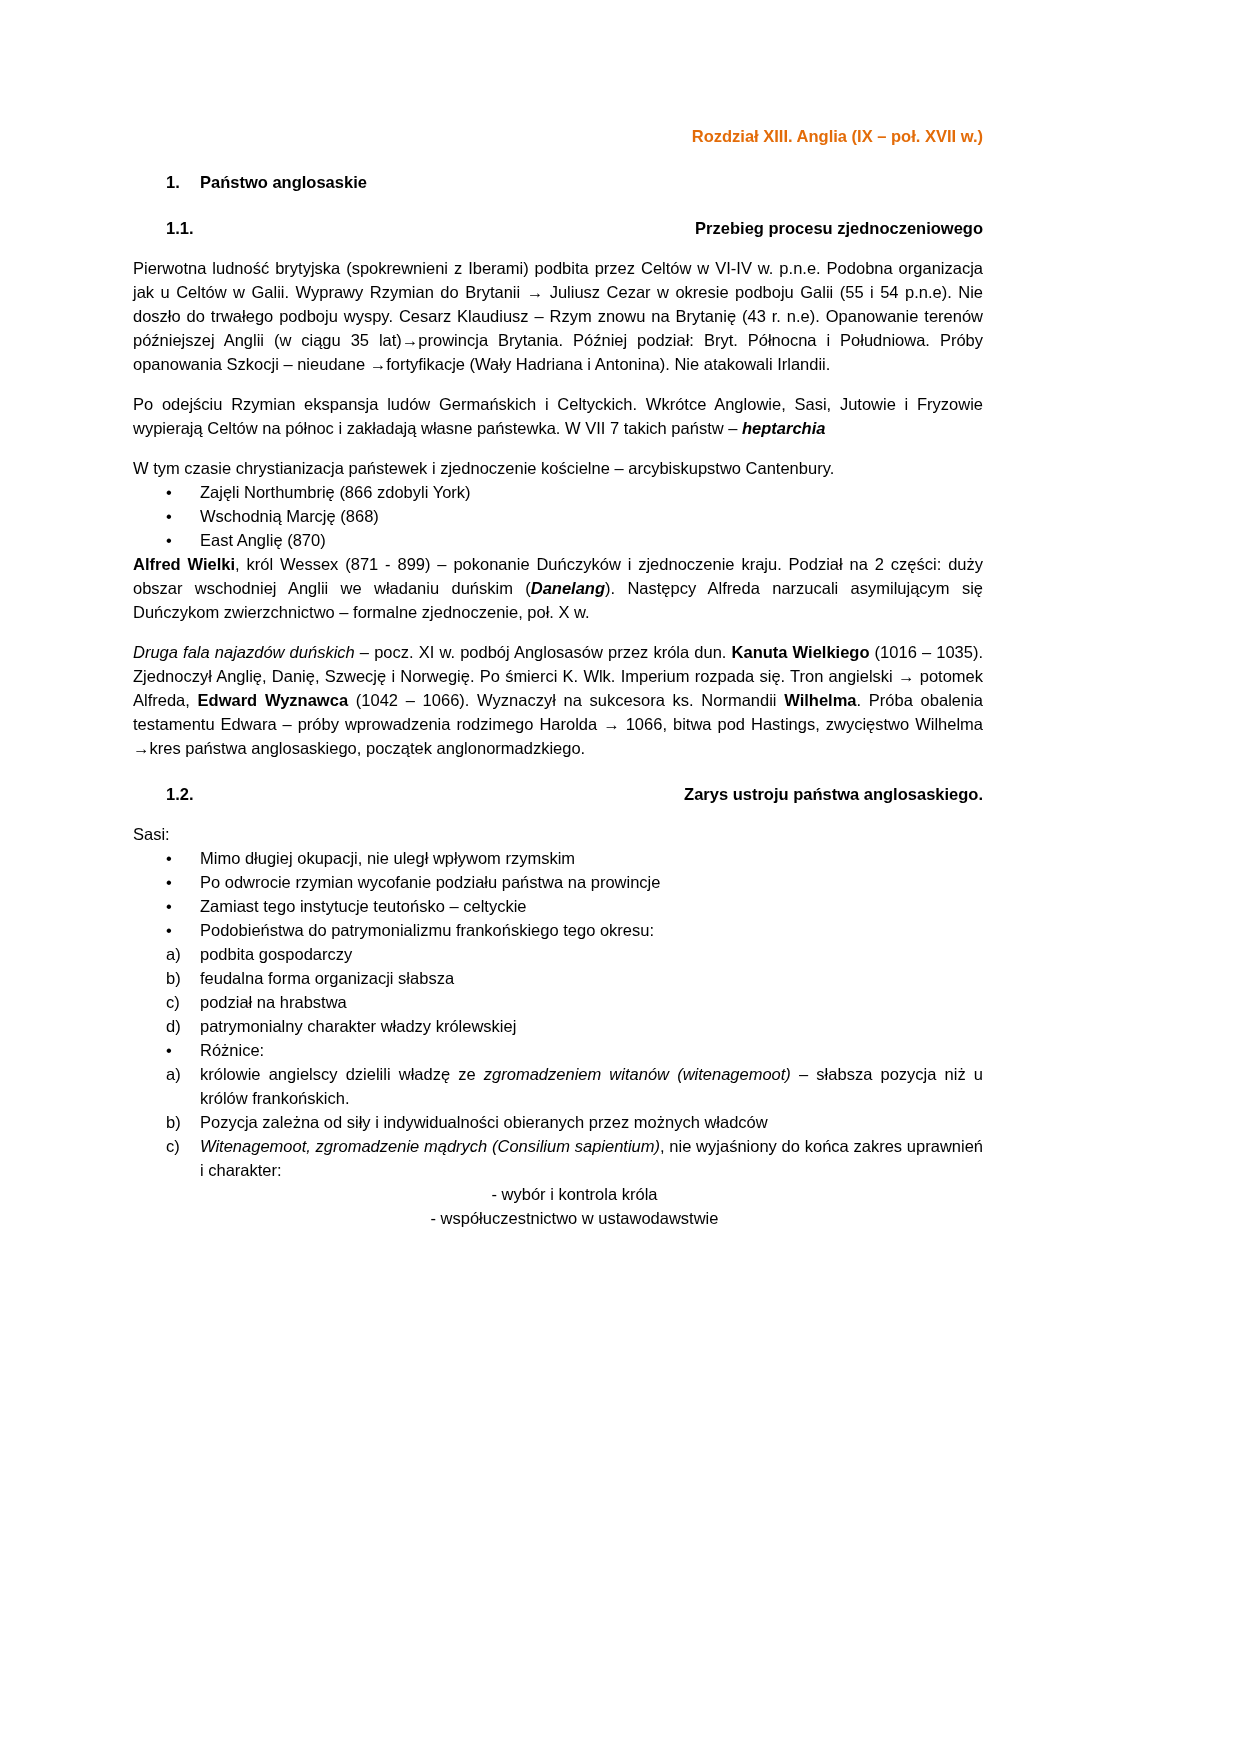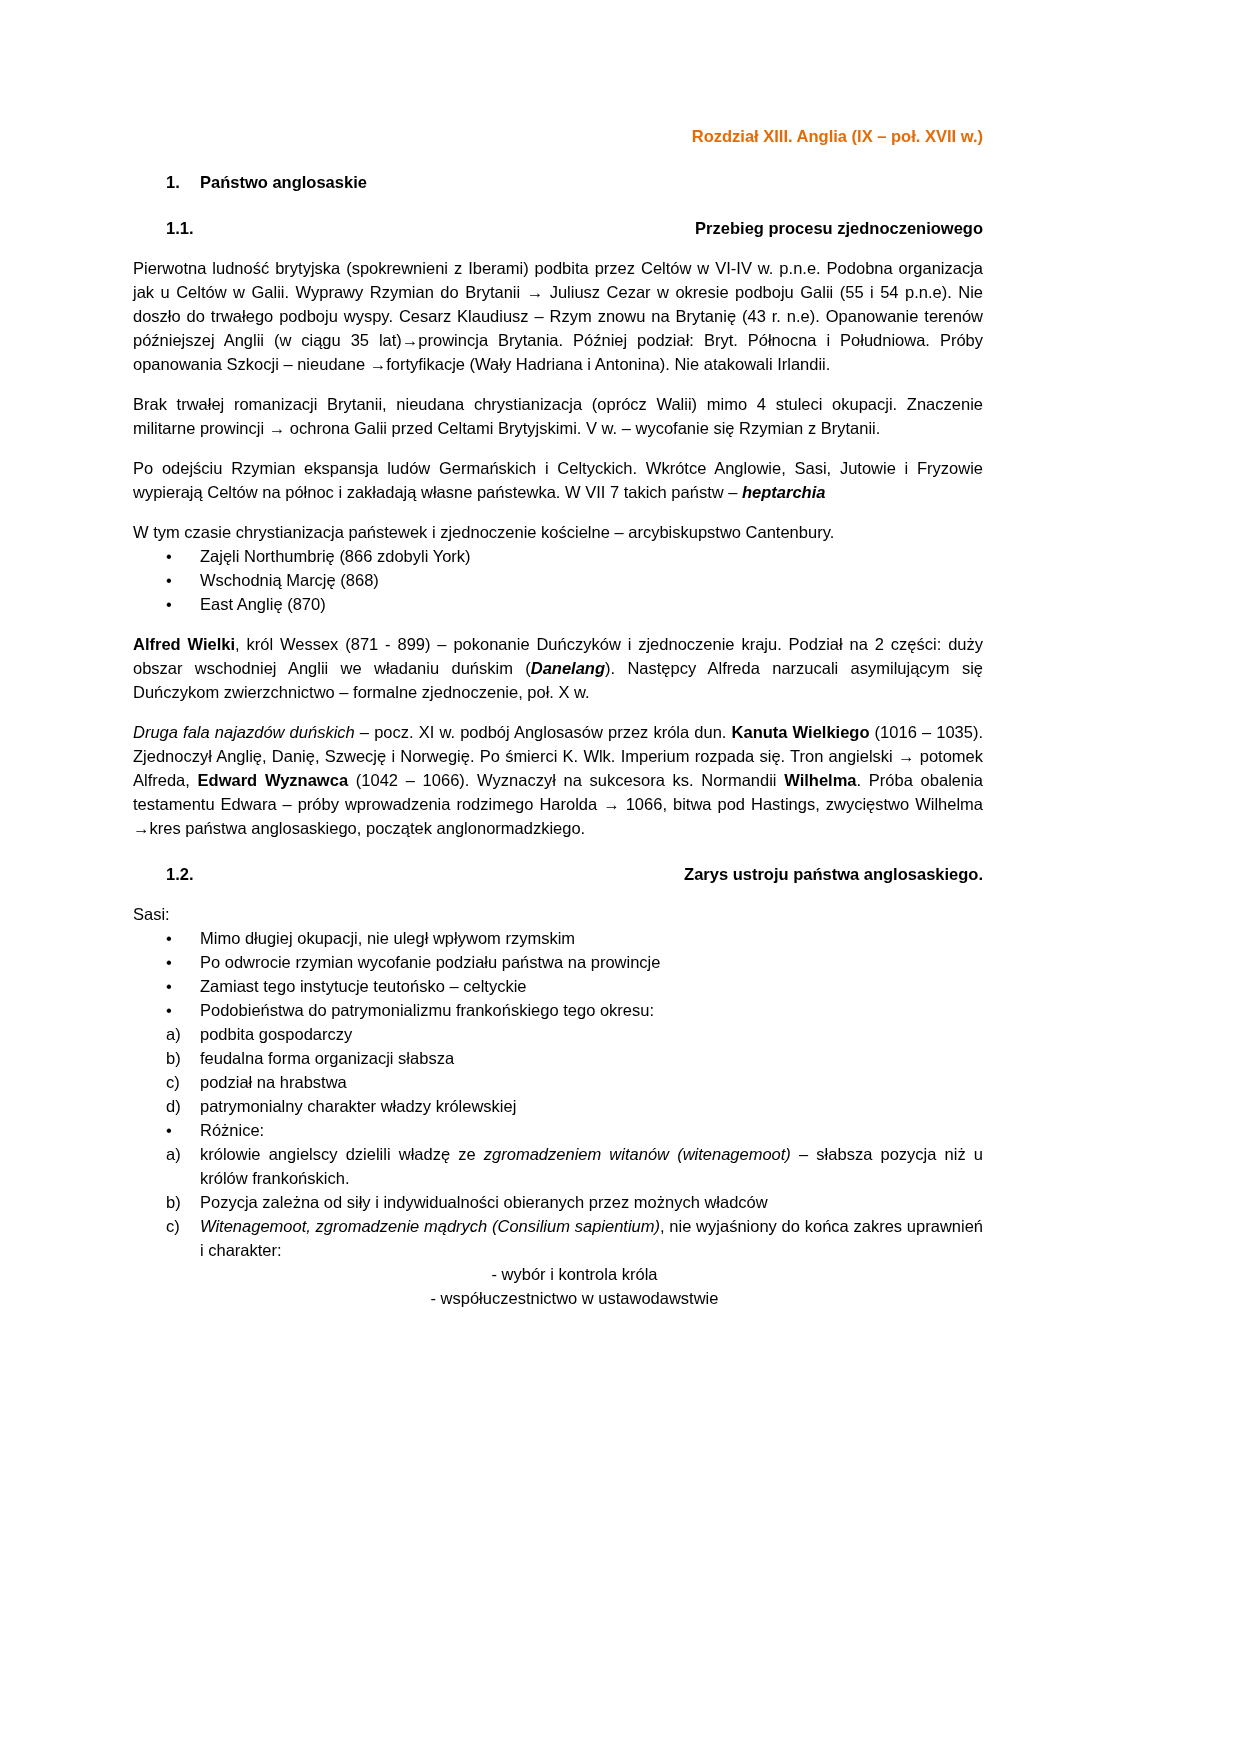--- a/index.html
+++ b/index.html
@@ -31,21 +31,21 @@
     margin-top: 22px;
     text-align: left;
   }
   .blk-h2 {
     font-weight: bold;
     padding-left: 100px;
     margin-top: 22px;
     text-align: right;
   }
   .blk-p { margin-top: 16px; }
-  .blk-p.tight { margin-top: 16px; }
+  .blk-p.tight { margin-top: 0; }
   .blk-bullet, .blk-letter {
     padding-left: 67px;
     margin-top: 0;
   }
   .blk-dash {
     padding-left: 33px;
     margin-top: 0;
     text-align: center;
   }
   .marker {
@@ -58,21 +58,20 @@
 </style>
 </head>
 <body style="background: rgb(255, 255, 255);">
 
 <div class="page">
   <div class="doc-title">Rozdział XIII. Anglia (IX – poł. XVII w.)</div>
   <div>
       <div class="blk blk-h1"><span class="marker">1.</span><span class="b">Państwo anglosaskie</span></div>
       <div class="blk blk-h2"><span class="marker">1.1.</span><span class="b">Przebieg procesu zjednoczeniowego</span></div>
       <div class="blk blk-p"><span>Pierwotna ludność brytyjska (spokrewnieni z Iberami) podbita przez Celtów w VI-IV w. p.n.e. Podobna organizacja jak u Celtów w Galii. Wyprawy Rzymian do Brytanii → Juliusz Cezar w okresie podboju Galii (55 i 54 p.n.e). Nie doszło do trwałego podboju wyspy. Cesarz Klaudiusz – Rzym znowu na Brytanię (43 r. n.e). Opanowanie terenów późniejszej Anglii (w ciągu 35 lat)→prowincja Brytania. Później podział: Bryt. Północna i Południowa. Próby opanowania Szkocji – nieudane →fortyfikacje (Wały Hadriana i Antonina). Nie atakowali Irlandii.</span></div>
-      <div class="blk blk-p"><span>Brak trwałej romanizacji Brytanii, nieudana chrystianizacja (oprócz Walii) mimo 4 stuleci okupacji. Znaczenie militarne prowincji → ochrona Galii przed Celtami Brytyjskimi. V w. – wycofanie się Rzymian z Brytanii.</span></div>
       <div class="blk blk-p"><span>Po odejściu Rzymian ekspansja ludów Germańskich i Celtyckich. Wkrótce Anglowie, Sasi, Jutowie i Fryzowie wypierają Celtów na północ i zakładają własne państewka. W VII 7 takich państw – </span><span class="b i">heptarchia</span></div>
       <div class="blk blk-p"><span>W tym czasie chrystianizacja państewek i zjednoczenie kościelne – arcybiskupstwo Cantenbury.</span></div>
       <div class="blk blk-bullet"><span class="marker">•</span><span>Zajęli Northumbrię (866 zdobyli York)</span></div>
       <div class="blk blk-bullet"><span class="marker">•</span><span>Wschodnią Marcję (868)</span></div>
       <div class="blk blk-bullet"><span class="marker">•</span><span>East Anglię (870)</span></div>
       <div class="blk blk-p tight"><span class="b">Alfred Wielki</span><span>, król Wessex (871 - 899) – pokonanie Duńczyków i zjednoczenie kraju. Podział na 2 części: duży obszar wschodniej Anglii we władaniu duńskim (</span><span class="b i">Danelang</span><span>). Następcy Alfreda narzucali asymilującym się Duńczykom zwierzchnictwo – formalne zjednoczenie, poł. X w.</span></div>
       <div class="blk blk-p"><span class="i">Druga fala najazdów duńskich</span><span> – pocz. XI w. podbój Anglosasów przez króla dun. </span><span class="b">Kanuta Wielkiego</span><span> (1016 – 1035). Zjednoczył Anglię, Danię, Szwecję i Norwegię. Po śmierci K. Wlk. Imperium rozpada się. Tron angielski → potomek Alfreda, </span><span class="b">Edward Wyznawca</span><span> (1042 – 1066). Wyznaczył na sukcesora ks. Normandii </span><span class="b">Wilhelma</span><span>. Próba obalenia testamentu Edwara – próby wprowadzenia rodzimego Harolda → 1066, bitwa pod Hastings, zwycięstwo Wilhelma →kres państwa anglosaskiego, początek anglonormadzkiego.</span></div>
       <div class="blk blk-h2"><span class="marker">1.2.</span><span class="b">Zarys ustroju państwa anglosaskiego.</span></div>
       <div class="blk blk-p"><span>Sasi:</span></div>
       <div class="blk blk-bullet"><span class="marker">•</span><span>Mimo długiej okupacji, nie uległ wpływom rzymskim</span></div>

